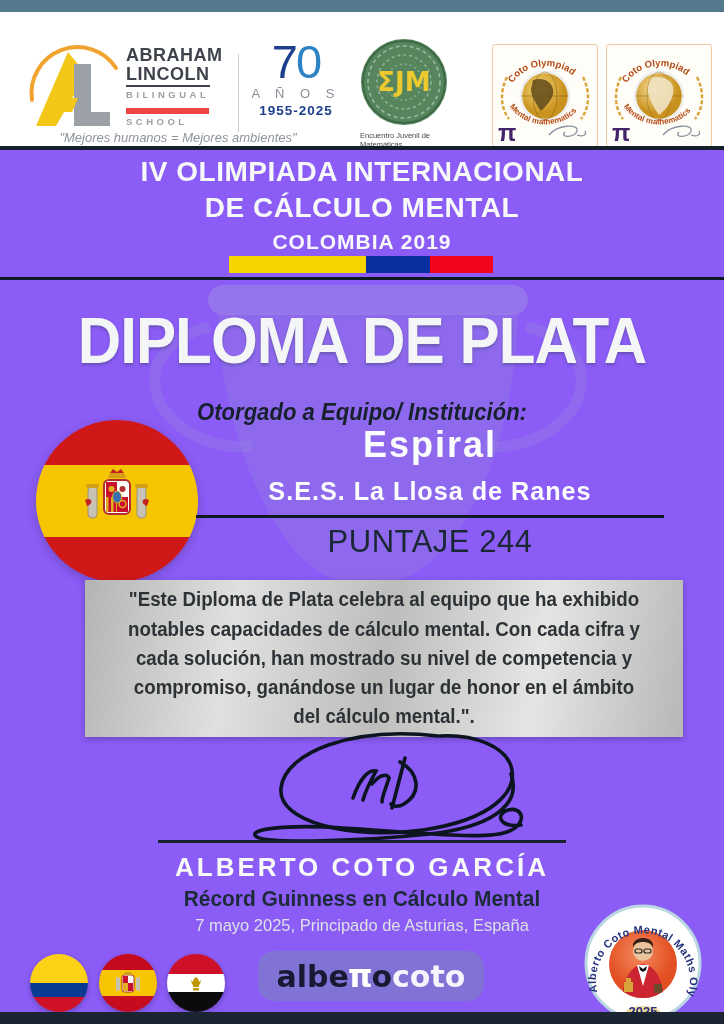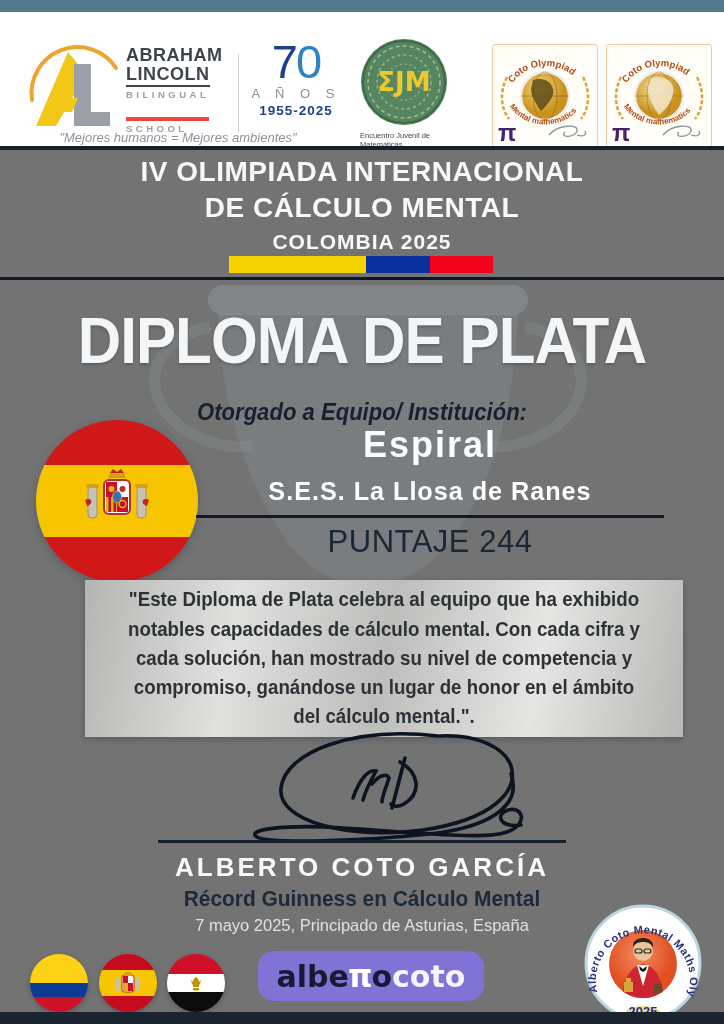--- a/index.html
+++ b/index.html
@@ -1,27 +1,27 @@
 <!DOCTYPE html>
 <html><head>
 <meta charset="utf-8">
 <style>
   html,body{margin:0;padding:0;background:#3a4a55;}
   .page{position:relative;width:724px;height:1024px;margin:0 auto;overflow:hidden;
-        background:#737373;font-family:"Liberation Sans",sans-serif;}
+        background:#8b5cf6;font-family:"Liberation Sans",sans-serif;}
   .abs{position:absolute;}
   
   .top-strip{left:0;top:0;width:724px;height:12px;background:#54788e;}
   .header{left:0;top:12px;width:724px;height:134px;background:#ffffff;}
   .header-rule{left:0;top:146px;width:724px;height:4px;background:#13202c;}
   .al-text{left:126px;top:34px;line-height:1.05;}
   .al-name{font-size:18px;font-weight:700;color:#3f444c;letter-spacing:.5px;}
   .al-name2{border-bottom:2px solid #3f444c;display:inline-block;padding-bottom:1px;}
   .al-sub{font-size:9.5px;color:#9aa0a6;letter-spacing:3.5px;font-weight:700;margin-top:3px;}
-  .al-sub-b{border-bottom:4px solid #ef4444;display:inline-block;padding-bottom:17px;}
+  .al-sub-b{border-bottom:6px solid #ef4444;display:inline-block;padding-bottom:8px;}
   .vdiv{left:238px;top:42px;width:1px;height:78px;background:#ccd0d5;}
   .anniv{left:250px;top:26px;text-align:center;width:92px;}
   .anniv-70{font-size:47px;font-weight:400;letter-spacing:-2px;line-height:1;}
   .d1{color:#1e3f8e;} .d2{color:#2e83c5;}
   .anniv-anos{font-size:13px;color:#8a9099;letter-spacing:6px;margin-top:1px;}
   .anniv-years{font-size:13.5px;font-weight:700;color:#1e3f8e;letter-spacing:1px;margin-top:2px;}
   .tagline{left:18px;top:118px;width:320px;text-align:center;font-size:13px;
            font-style:italic;color:#8d939c;}
   .ejm{left:360px;top:26px;width:112px;}
   .ejm-caption{font-size:7.5px;color:#44484e;margin-top:1px;}
@@ -180,21 +180,21 @@
         </text>
         <text x="5" y="96" font-size="24" font-weight="bold" fill="#43246b">π</text>
         <path d="M 56,90 C 64,80 86,78 84,86 C 82,93 66,93 72,87 M 84,90 C 90,92 94,90 92,86" fill="none" stroke="#8a93a0" stroke-width="1.3"></path>
       </svg>
     </div>
   </div>
   <div class="abs header-rule"></div>
 
   <div class="abs t-line t1">IV OLIMPIADA INTERNACIONAL</div>
   <div class="abs t-line t2">DE CÁLCULO MENTAL</div>
-  <div class="abs t-line t3">COLOMBIA 2025</div>
+  <div class="abs t-line t3">COLOMBIA 2019</div>
   <div class="abs flag-bar">
     <div class="fb-y"></div>
     <div class="fb-b"></div>
     <div class="fb-r"></div>
   </div>
   <div class="abs title-hr"></div>
 
   <svg class="abs trophy" width="520" height="580" viewBox="0 0 520 580">
     <rect x="108" y="2" width="320" height="30" rx="15" fill="#b7c5cf" opacity=".5"></rect>
     <path d="M 118,30 C 120,120 150,210 190,262 C 215,292 240,302 268,302 C 300,302 330,287 355,252 C 395,197 415,117 418,30 Z" fill="#9fb2bf" opacity=".35"></path>

